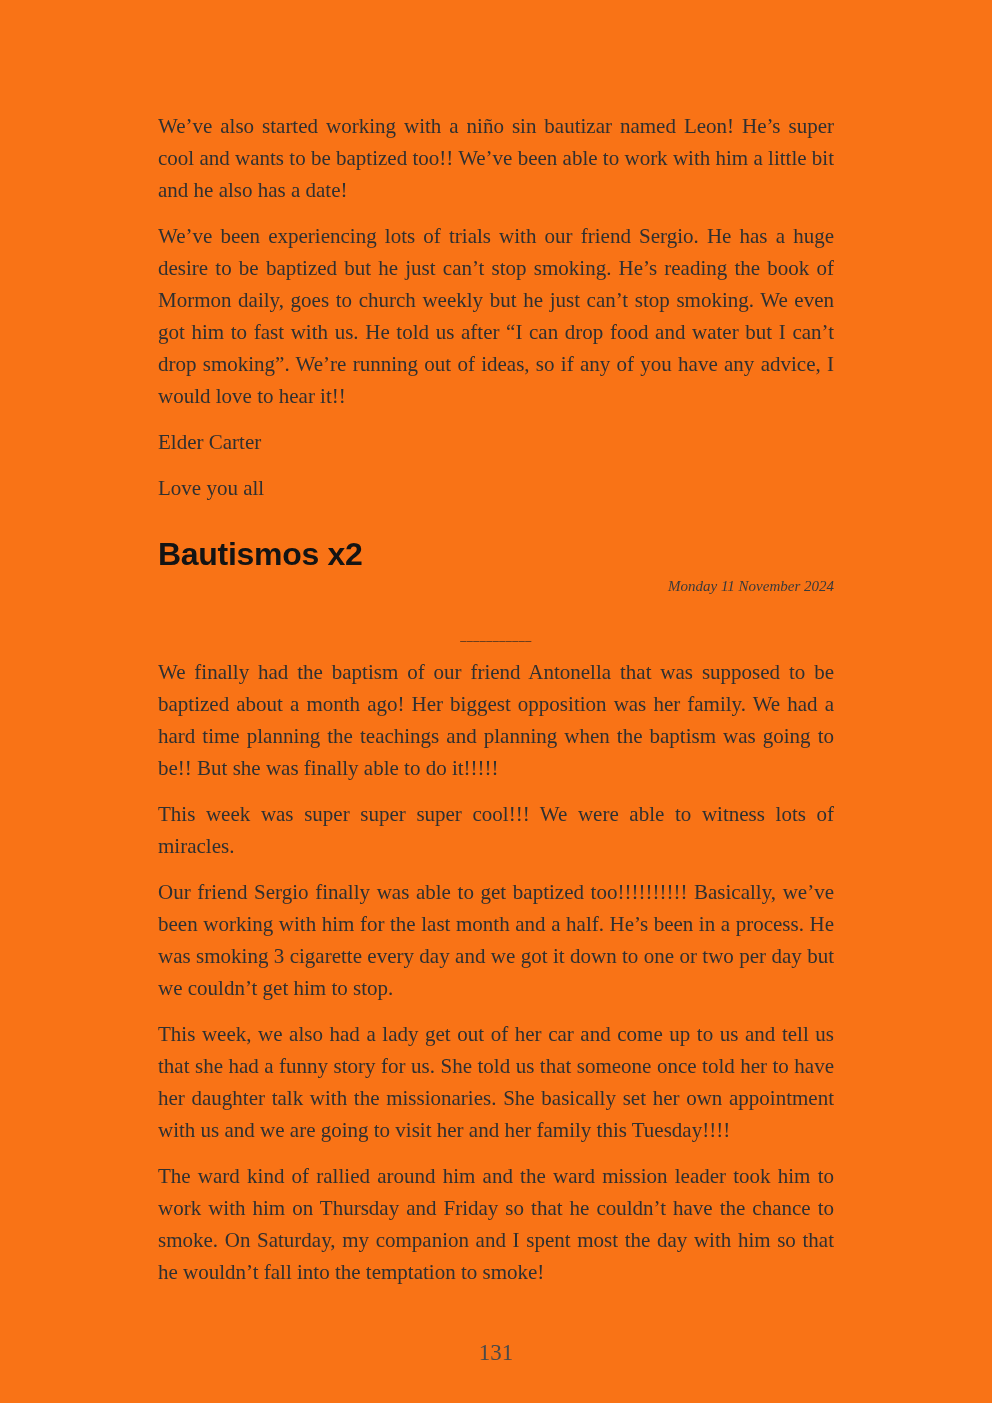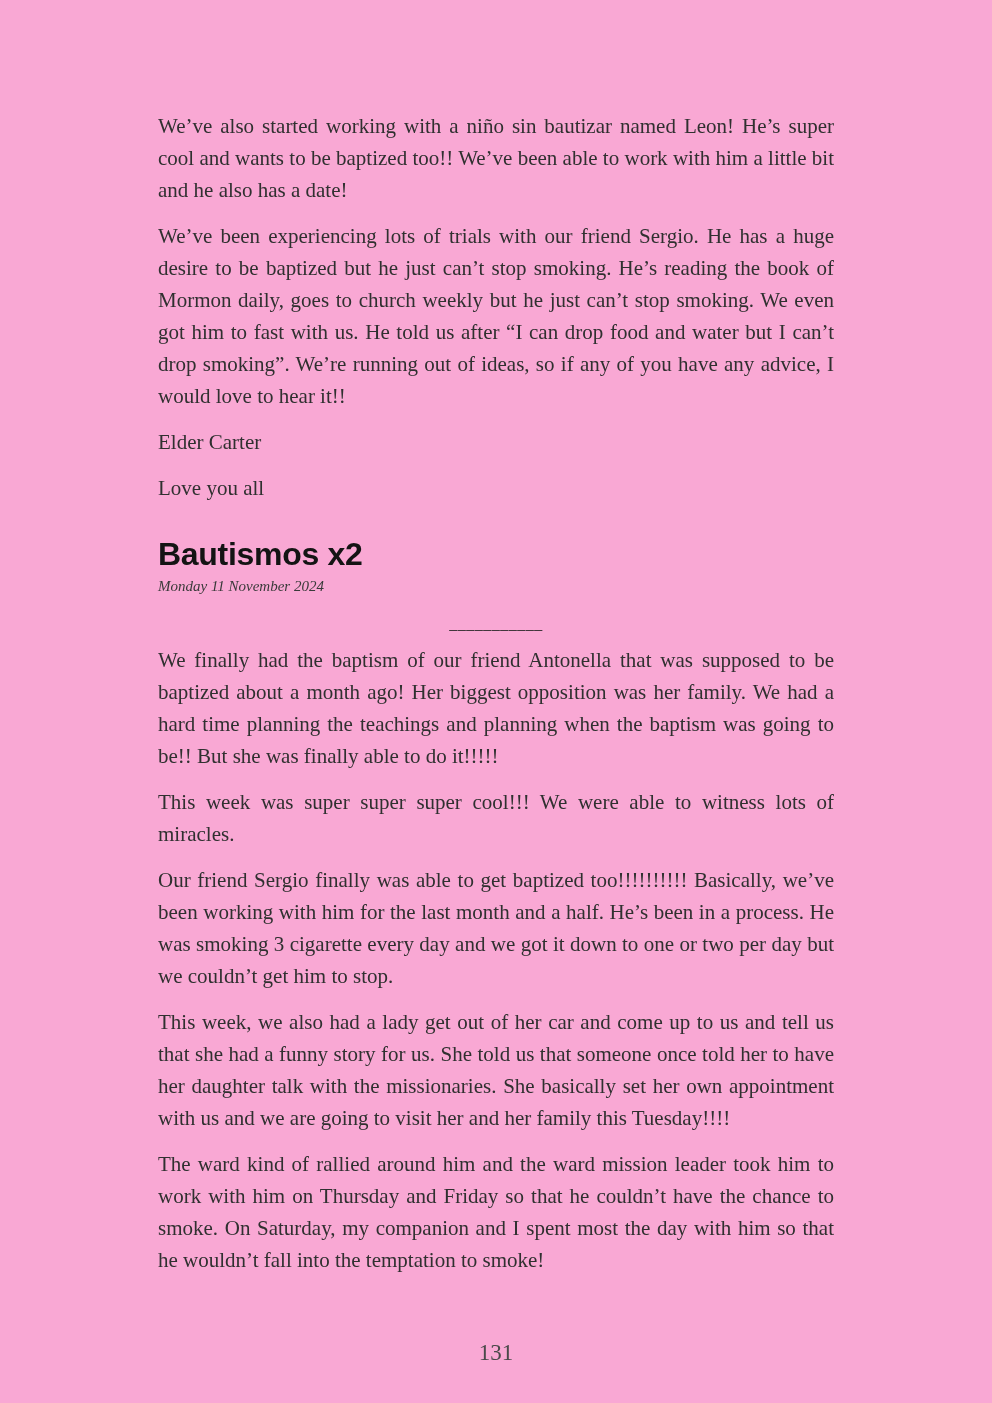--- a/index.html
+++ b/index.html
@@ -5,21 +5,21 @@
   html, body {
     margin: 0;
     padding: 0;
     background: #ffffff;
   }
   .page {
     position: relative;
     width: 992px;
     height: 1403px;
     margin: 0 auto;
-    background: #f9a8d4;
+    background: #f97316;
     font-family: "Liberation Serif", serif;
     color: #303030;
     overflow: hidden;
   }
   .content {
     width: 676px;
     margin: 0 auto;
     padding-top: 110px;
     font-size: 21px;
     line-height: 32px;
@@ -42,30 +42,30 @@
     line-height: 40px;
     letter-spacing: -0.3px;
     color: #141414;
     text-align: left;
   }
   .entry-date {
     font-style: italic;
     font-size: 15px;
     line-height: 20px;
     color: #3a3a3a;
-    text-align: left;
+    text-align: right;
     margin: 0;
   }
   .divider {
     text-align: center;
-    font-size: 16px;
+    font-size: 12px;
     line-height: 16px;
     letter-spacing: 0.5px;
     color: #222222;
-    margin: 20px 0 12px 0;
+    margin: 32px 0 12px 0;
   }
   .page-number {
     position: absolute;
     top: 1342px;
     left: 0;
     right: 0;
     text-align: center;
     font-size: 23px;
     line-height: 22px;
     color: #4a4a4a;

